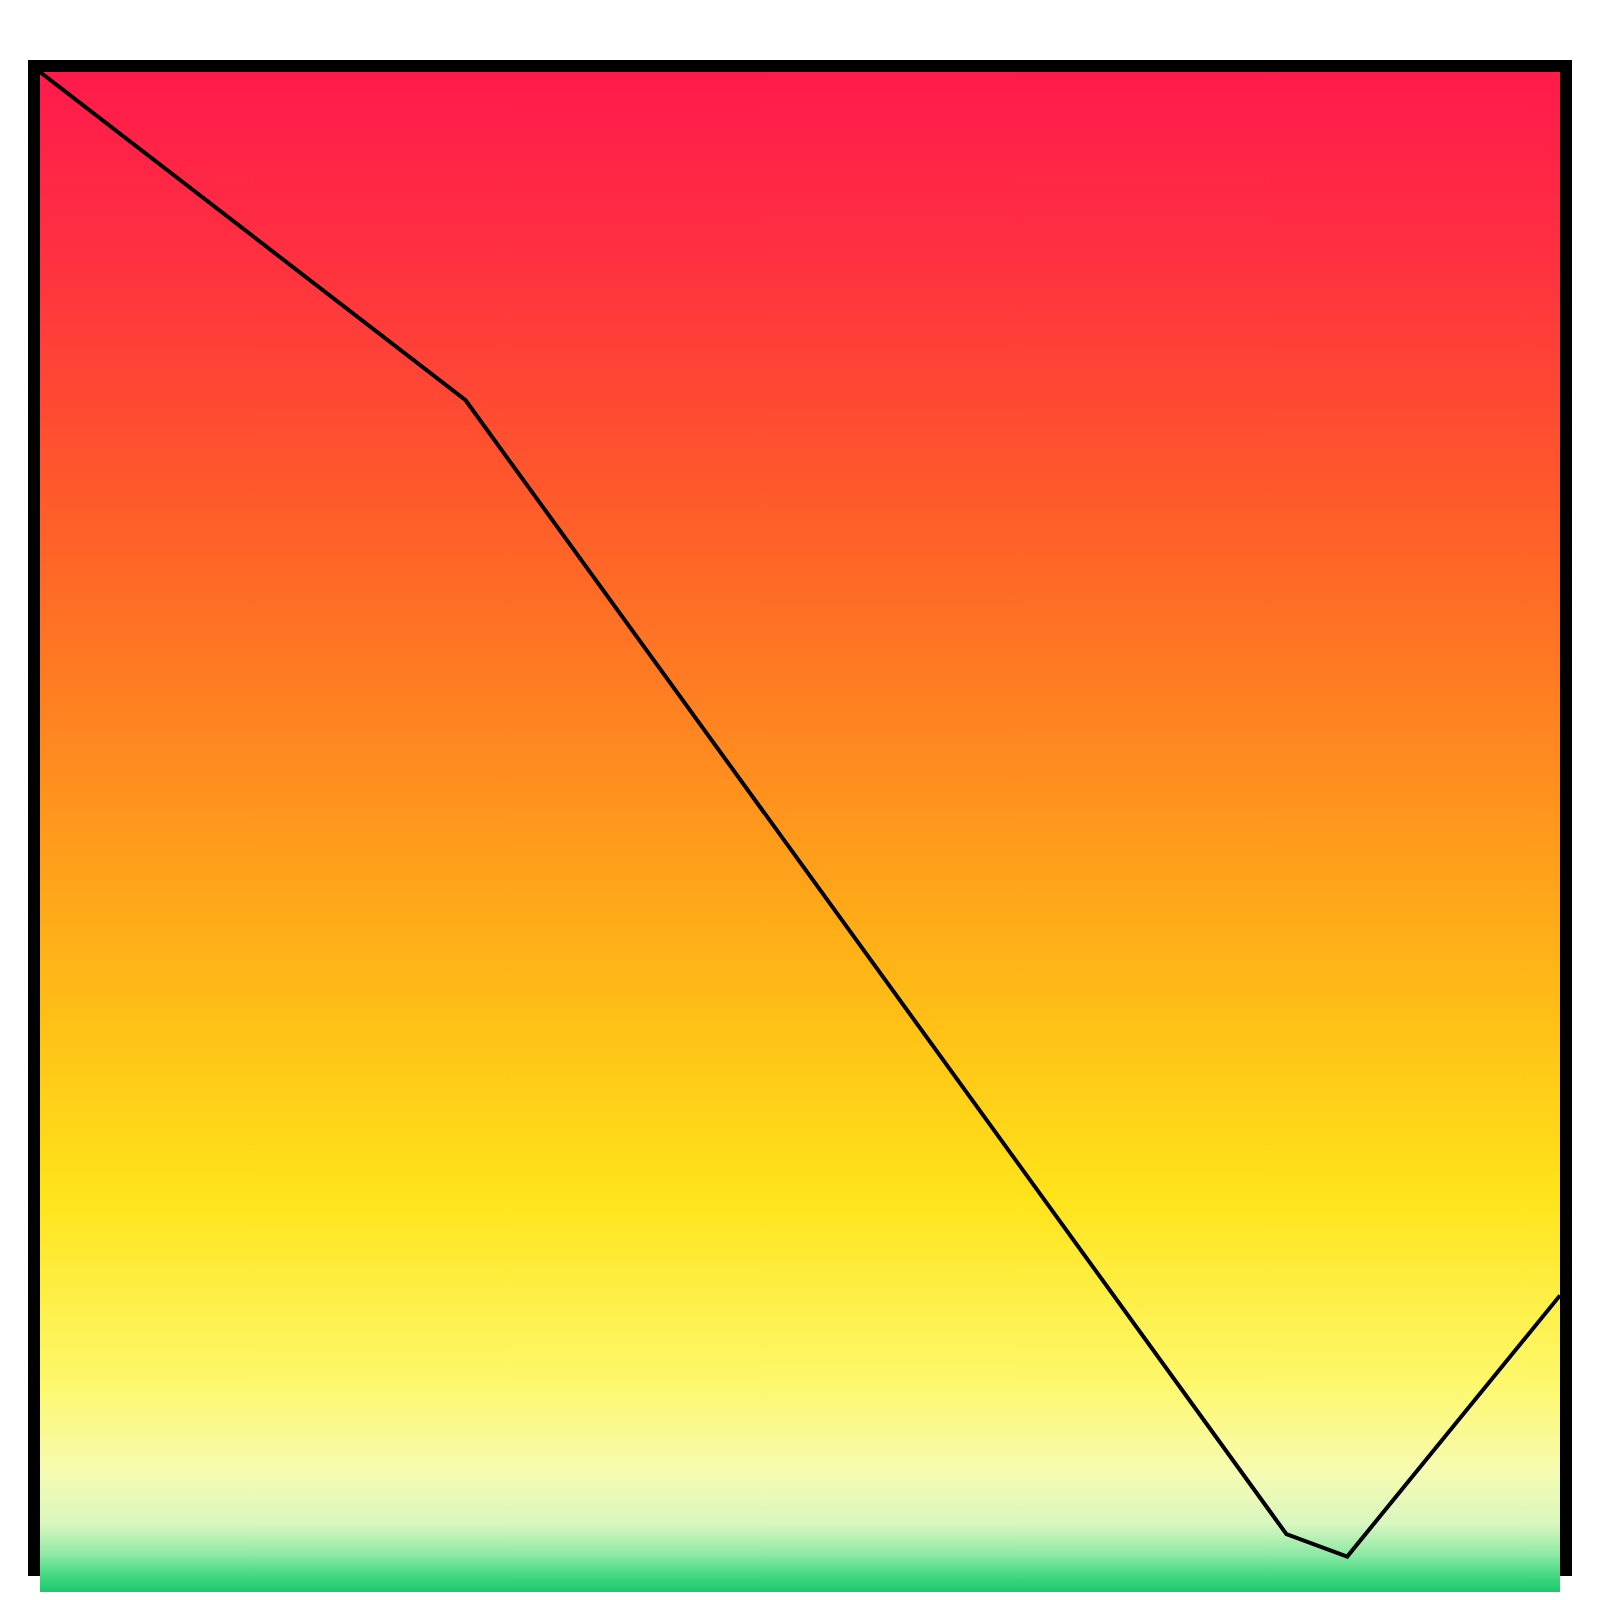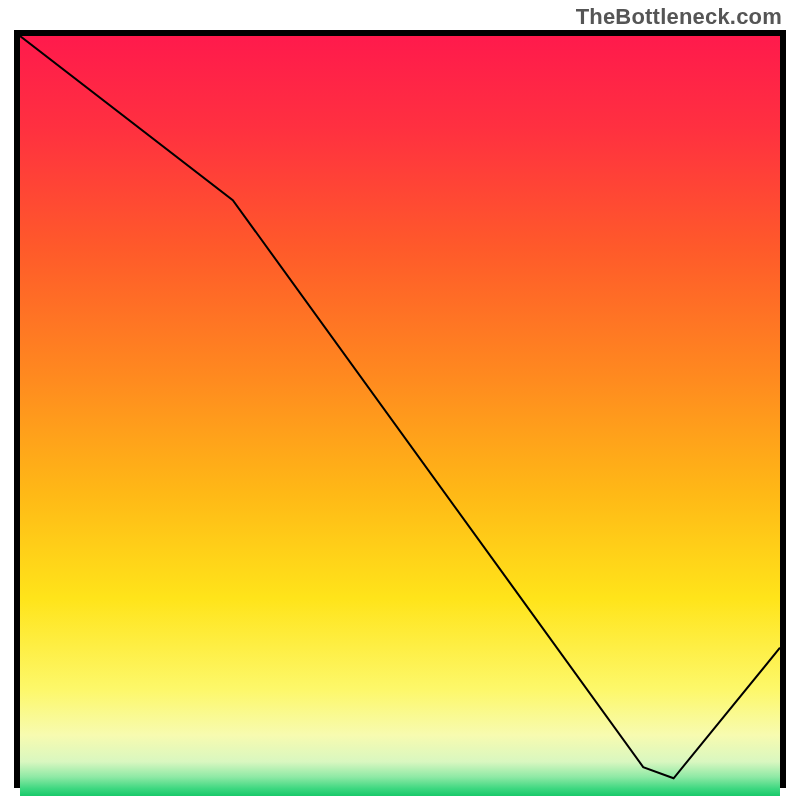--- a/index.html
+++ b/index.html
@@ -58,21 +58,20 @@
     color: #d63020;
     letter-spacing: 0.5px;
     white-space: nowrap;
   }
 </style>
 </head>
 <body>
 
 <div class="stage">
 
-  <div class="watermark">TheBottleneck.com</div>
 
   <div class="plot-outer">
     <div class="plot-inner">
 
       <svg class="gradient" viewBox="0 0 100 100" preserveAspectRatio="none">
         <defs>
           <linearGradient id="bg" x1="0" y1="0" x2="0" y2="1">
               <stop offset="0%" stop-color="#ff1a4c"></stop>
               <stop offset="12%" stop-color="#ff3040"></stop>
               <stop offset="28.000000000000004%" stop-color="#ff5a2a"></stop>

